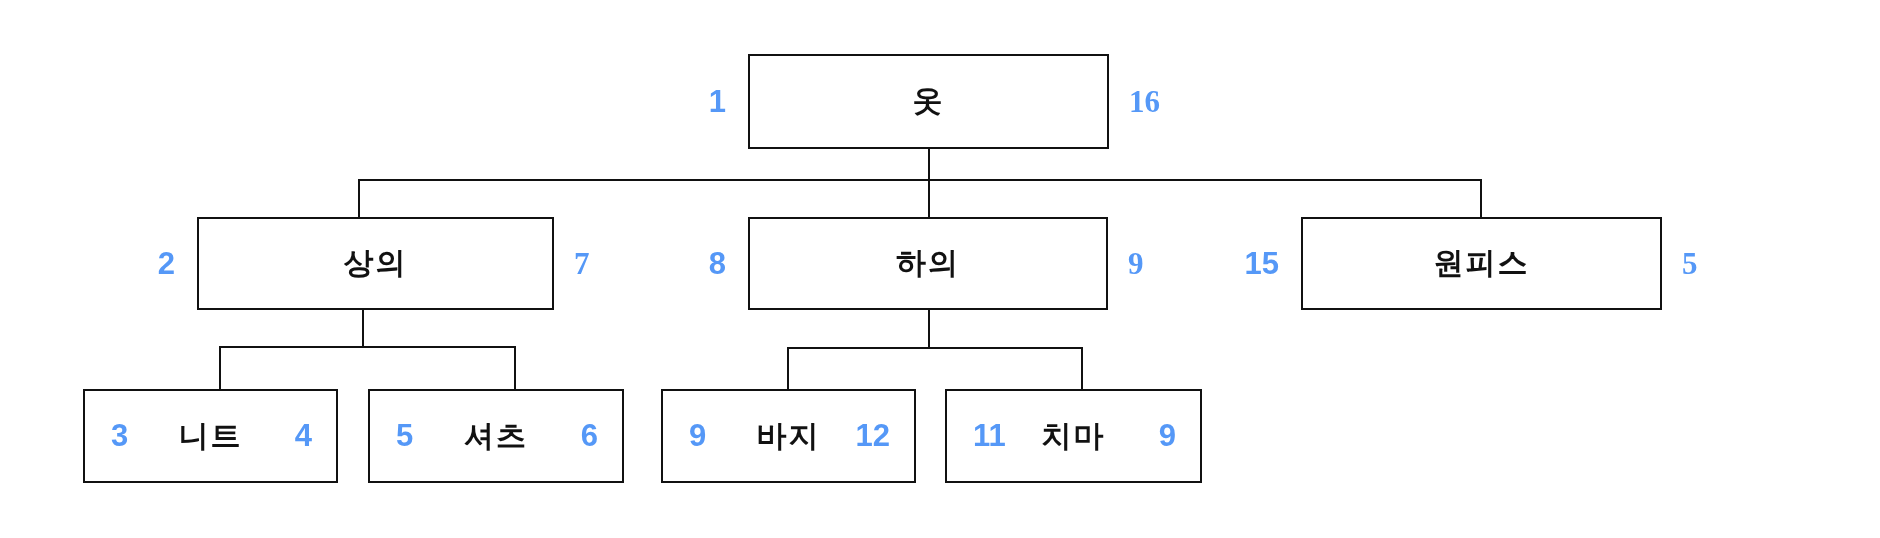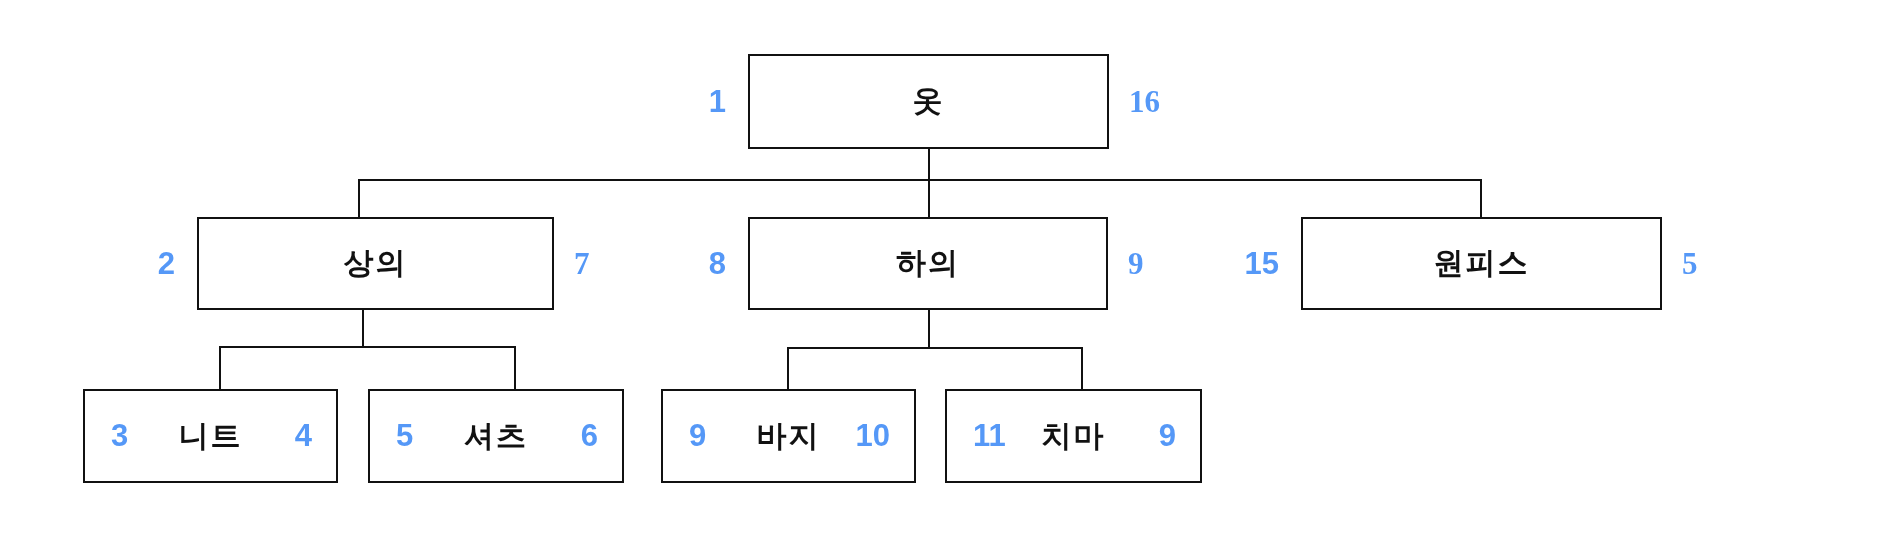--- a/index.html
+++ b/index.html
@@ -107,21 +107,21 @@
 
   <div class="node n-shirts">
     <span class="num in-left">5</span>
     <span class="nlabel">셔츠</span>
     <span class="num in-right">6</span>
   </div>
 
   <div class="node n-pants">
     <span class="num in-left">9</span>
     <span class="nlabel">바지</span>
-    <span class="num in-right">10</span>
+    <span class="num in-right">12</span>
   </div>
 
   <div class="node n-skirt">
     <span class="num in-left">11</span>
     <span class="nlabel">치마</span>
     <span class="num in-right">9</span>
   </div>
 
 </div>
 

